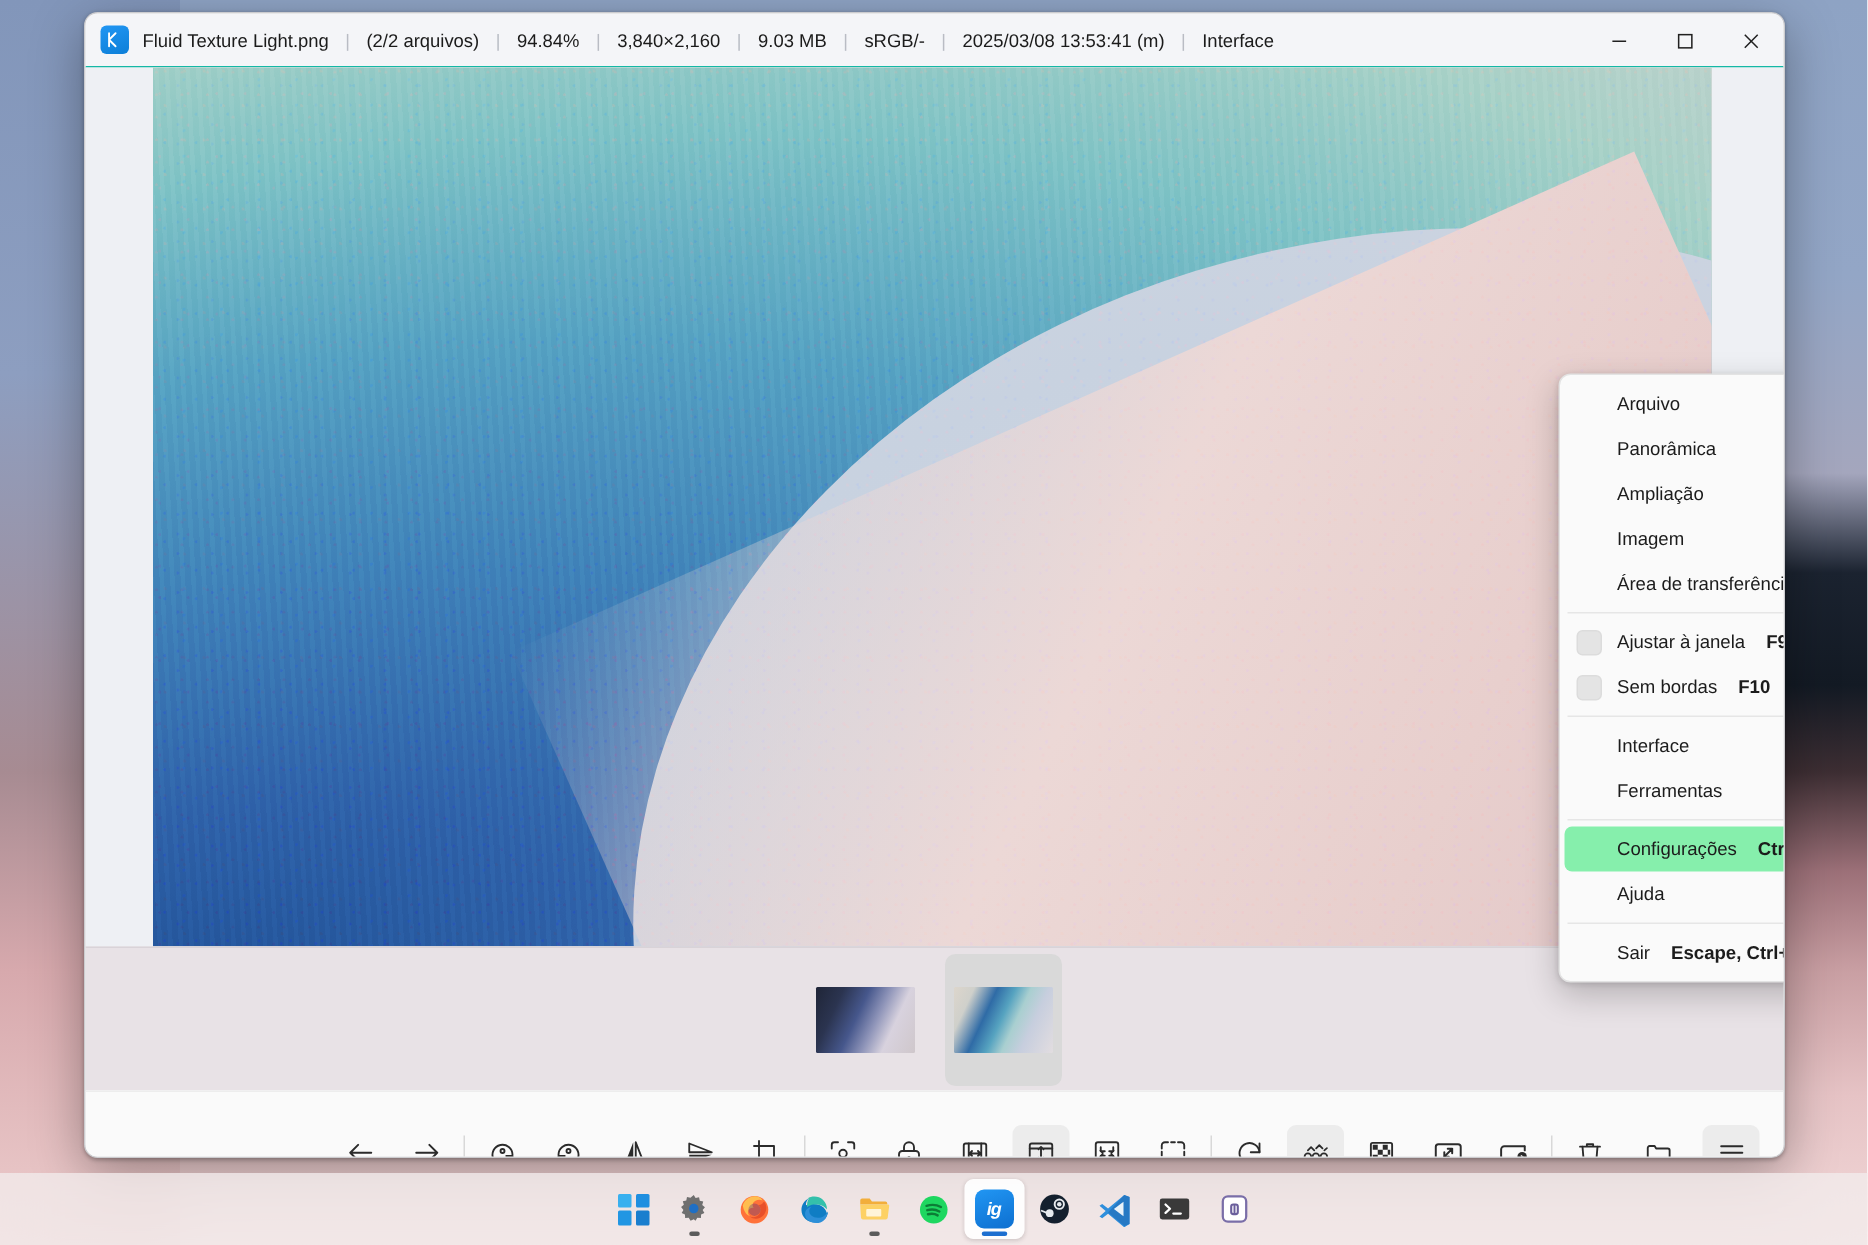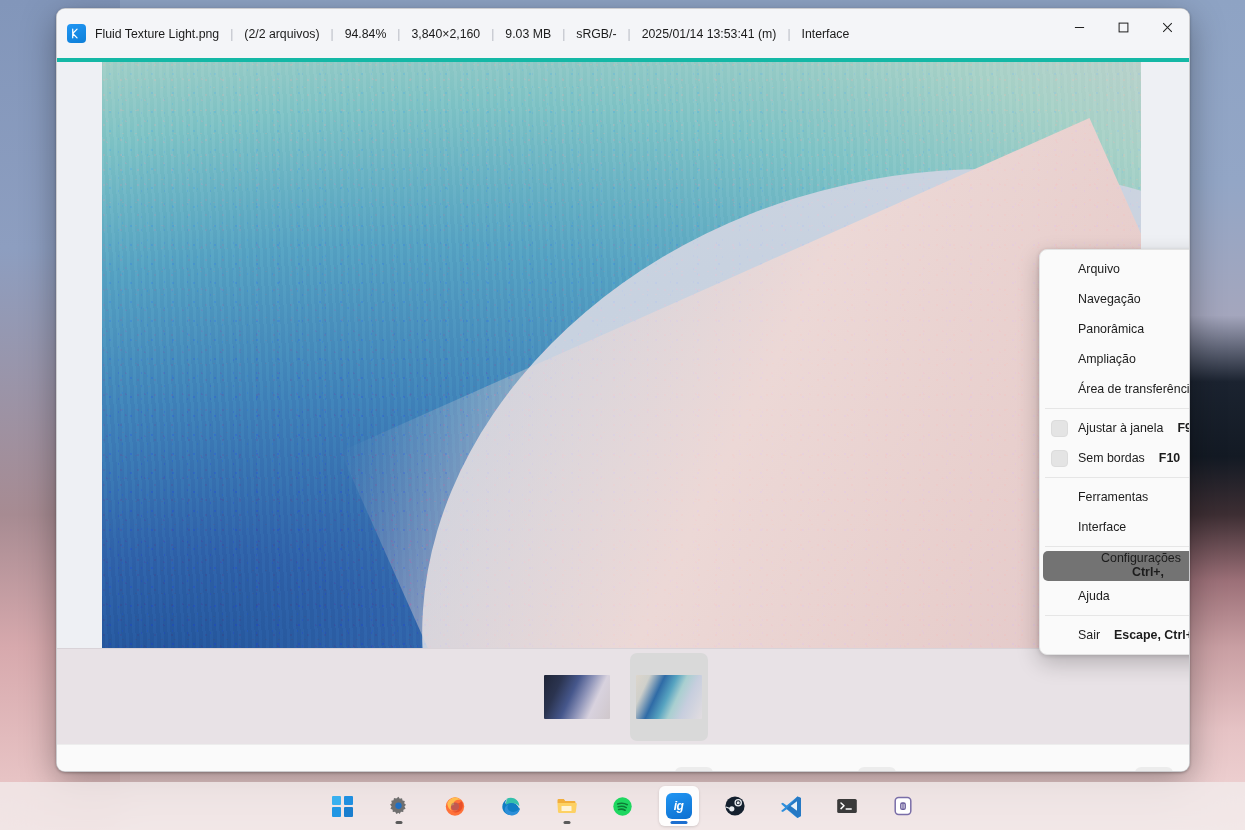--- a/index.html
+++ b/index.html
@@ -35,24 +35,24 @@
     width: 1134px; height: 764px;
     background: #f9f9f9;
     border-radius: 9px;
     box-shadow: 0 10px 34px rgba(0,0,0,.34), 0 1px 3px rgba(0,0,0,.28);
     overflow: hidden;
     border: 1px solid rgba(120,120,130,.35);
   }
 
   
   #titlebar {
-    position: relative; height: 53px; width: 100%;
+    position: relative; height: 36px; width: 100%;
     background: #f4f5f8;
     display: flex; align-items: center;
-    border-bottom: 4px solid #14b8a6;
+    border-bottom: 1px solid #14b8a6;
   }
   #app-icon {
     width: 19px; height: 19px; margin-left: 10px; margin-right: 9px;
     border-radius: 4px; flex: 0 0 auto;
     background: linear-gradient(160deg,#2196f3,#0d7fd8);
     display: flex; align-items: center; justify-content: center;
     color: #fff; font-size: 10px; font-weight: bold; font-style: italic;
     letter-spacing: -.5px;
   }
   .tb-text { font-size: 12.3px; color: #1b1b1b; white-space: nowrap; }
@@ -168,35 +168,35 @@
     border-radius: 8px;
     box-shadow: 0 8px 22px rgba(0,0,0,.22), 0 1px 4px rgba(0,0,0,.14);
     padding: 4px 3px;
     z-index: 40;
     font-size: 12.4px; color: #1c1c1c;
   }
   .mi {
     position: relative; height: 30px; border-radius: 5px;
     display: flex; align-items: center; padding-left: 8px;
   }
-  .mi.hl { background: #737373; flex-direction: column; }
+  .mi.hl { background: #86efac; }
   .mi .mi-check {
     width: 17px; height: 17px; border-radius: 4px;
     background: #e4e4e4; border: 1px solid #dcdcdc; flex: 0 0 auto;
     margin-right: 10px;
   }
   .mi .mi-indent { width: 27px; flex: 0 0 auto; }
   .mi-label { white-space: nowrap; }
   .mi-shortcut { margin-left: 14px; color: #1c1c1c; white-space: nowrap; font-weight: bold; }
   .msep { height: 1px; background: #e6e6e6; margin: 4px 2px; }
 
   
   #taskbar {
     position: absolute; left: 0; bottom: 0; width: 1245px; height: 48px;
-    display: flex; align-items: center; justify-content: center; gap: 16px;
+    display: flex; align-items: center; justify-content: center; gap: 0;
     background: rgba(243,238,238,.72);
     backdrop-filter: blur(18px);
   }
   .tbi {
     position: relative; width: 40px; height: 40px; border-radius: 6px;
     display: flex; align-items: center; justify-content: center;
   }
   .tbi.running::after {
     content: ""; position: absolute; bottom: 2px; left: 50%; transform: translateX(-50%);
     width: 7px; height: 3px; border-radius: 2px; background: #5b5b5b;
@@ -236,21 +236,21 @@
       <span class="tb-text">(2/2 arquivos)</span>
       <span class="tb-sep">|</span>
       <span class="tb-text">94.84%</span>
       <span class="tb-sep">|</span>
       <span class="tb-text">3,840×2,160</span>
       <span class="tb-sep">|</span>
       <span class="tb-text">9.03 MB</span>
       <span class="tb-sep">|</span>
       <span class="tb-text">sRGB/-</span>
       <span class="tb-sep">|</span>
-      <span class="tb-text">2025/01/14 13:53:41 (m)</span>
+      <span class="tb-text">2025/03/08 13:53:41 (m)</span>
       <span class="tb-sep">|</span>
       <span class="tb-text">Interface</span>
 
       <div id="win-controls">
         <div class="wbtn">
           <svg width="11" height="11" viewBox="0 0 12 12">
               <path d="M1 6h10" stroke="currentColor" stroke-width="1.1"></path>
             </svg>
         </div>
         <div class="wbtn">
@@ -450,31 +450,31 @@
 
     <div id="ctx-menu">
 
       <div class="mi">
         <span class="mi-indent"></span>
         <span class="mi-label">Arquivo</span>
 
       </div>
       <div class="mi">
         <span class="mi-indent"></span>
-        <span class="mi-label">Navegação</span>
-
-      </div>
-      <div class="mi">
-        <span class="mi-indent"></span>
         <span class="mi-label">Panorâmica</span>
 
       </div>
       <div class="mi">
         <span class="mi-indent"></span>
         <span class="mi-label">Ampliação</span>
+
+      </div>
+      <div class="mi">
+        <span class="mi-indent"></span>
+        <span class="mi-label">Imagem</span>
 
       </div>
       <div class="mi">
         <span class="mi-indent"></span>
         <span class="mi-label">Área de transferência</span>
 
       </div>
 
       <div class="msep"></div>
 
@@ -486,26 +486,26 @@
       <div class="mi">
         <span class="mi-check"></span>
         <span class="mi-label">Sem bordas</span>
         <span class="mi-shortcut">F10</span>
       </div>
 
       <div class="msep"></div>
 
       <div class="mi">
         <span class="mi-indent"></span>
+        <span class="mi-label">Interface</span>
+
+      </div>
+      <div class="mi">
+        <span class="mi-indent"></span>
         <span class="mi-label">Ferramentas</span>
-
-      </div>
-      <div class="mi">
-        <span class="mi-indent"></span>
-        <span class="mi-label">Interface</span>
 
       </div>
 
       <div class="msep"></div>
 
       <div class="mi hl">
         <span class="mi-indent"></span>
         <span class="mi-label">Configurações</span>
         <span class="mi-shortcut">Ctrl+,</span>
       </div>

